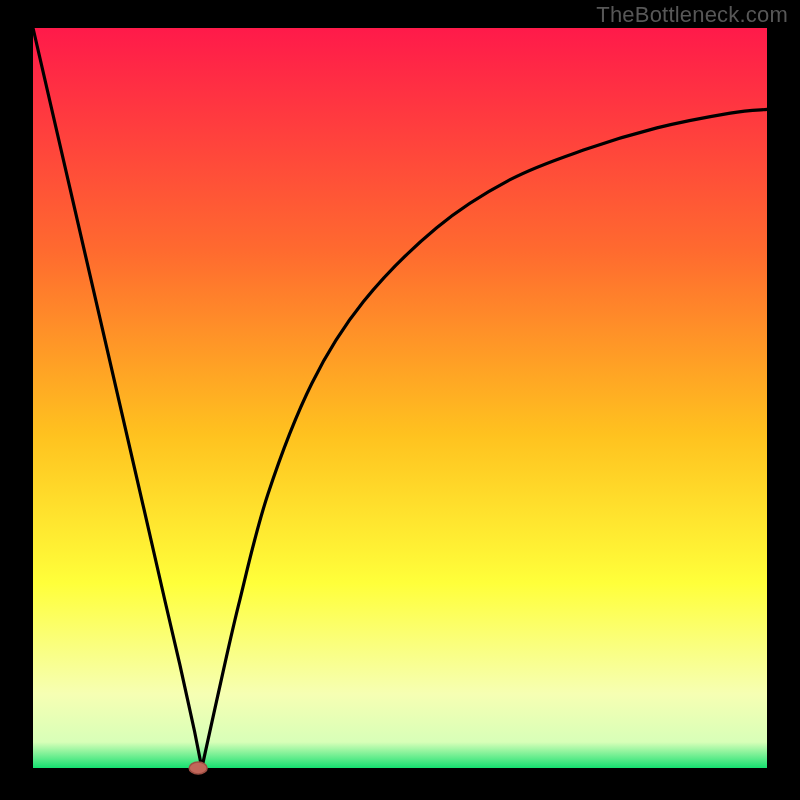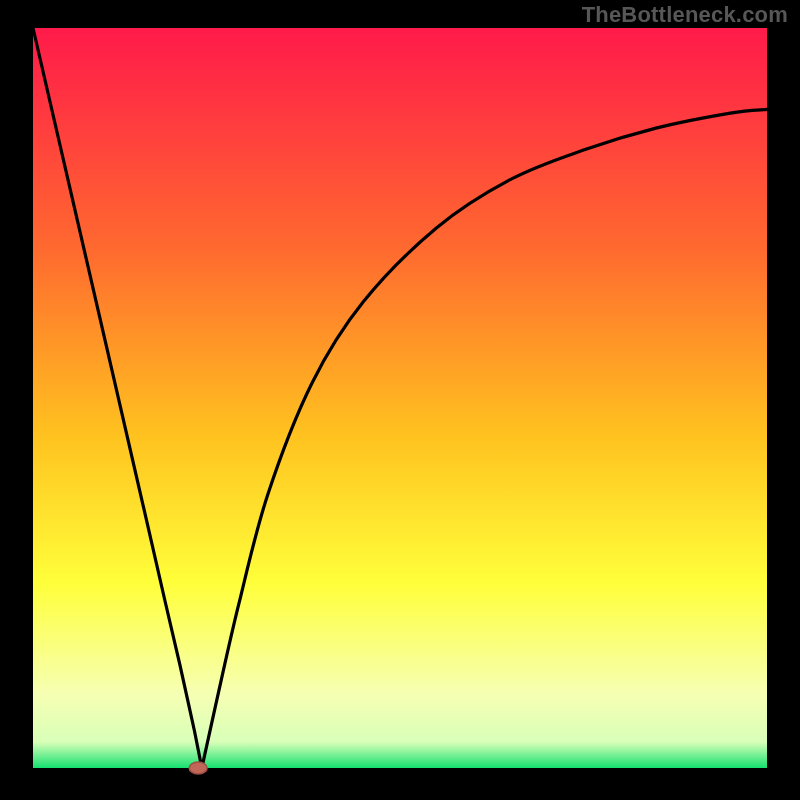--- a/index.html
+++ b/index.html
@@ -8,21 +8,20 @@
     width: 800px;
     height: 800px;
     background: #000;
     overflow: hidden;
   }
   .frame {
     position: relative;
     width: 800px;
     height: 800px;
     background: #000;
-    font-weight: bold;
   }
   .watermark {
     position: absolute;
     top: 2px;
     right: 12px;
     font-family: Arial, Helvetica, sans-serif;
     font-size: 22px;
     color: #575757;
     letter-spacing: 0.2px;
   }

